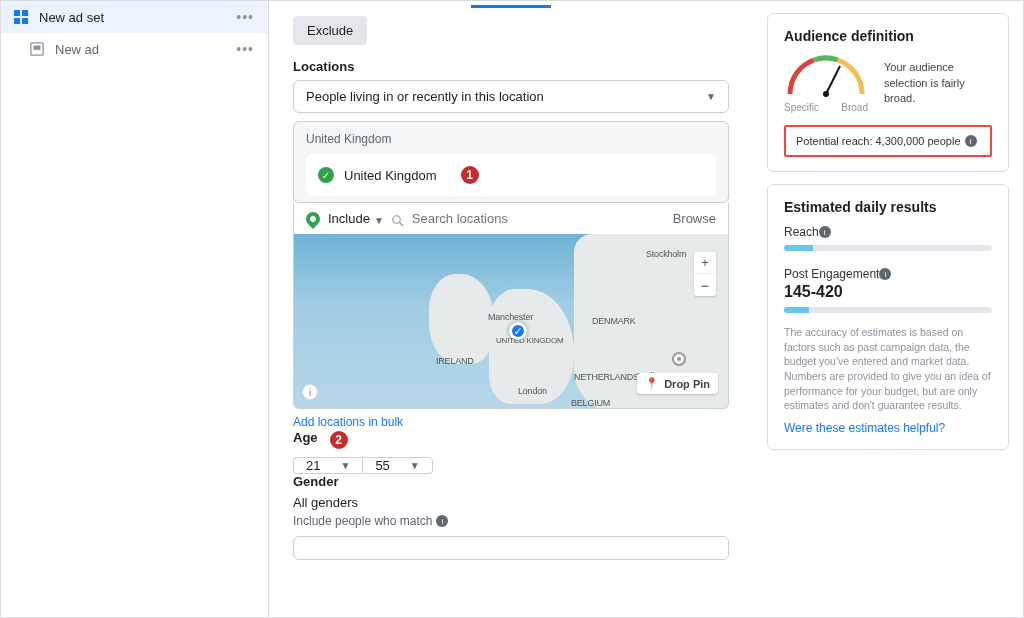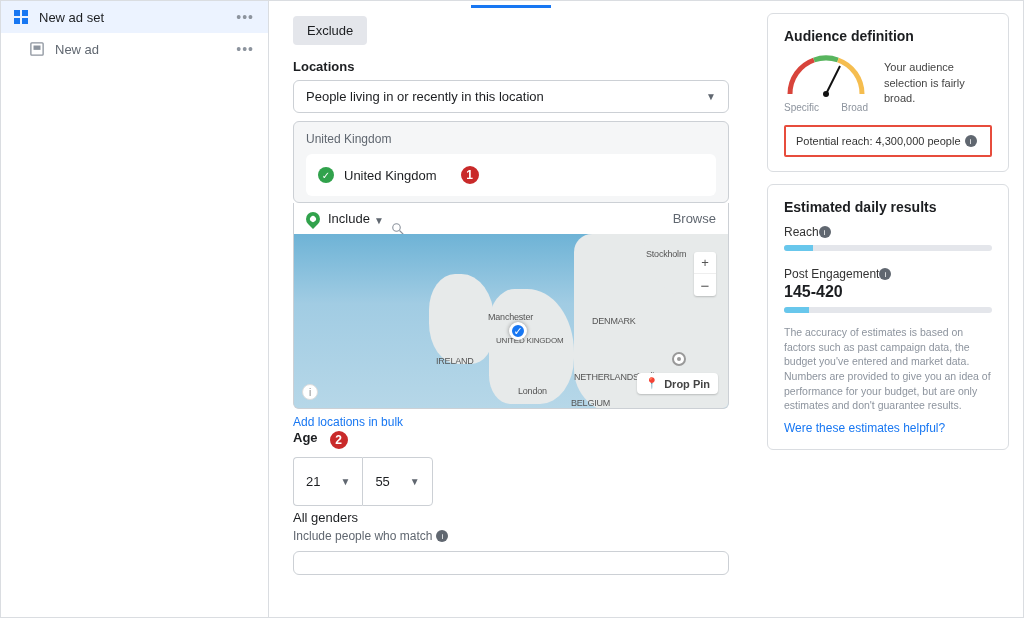--- a/index.html
+++ b/index.html
@@ -34,21 +34,21 @@
   .map { height: 175px; border: 1px solid #ccd0d5; border-top: none; border-radius: 0 0 6px 6px; position: relative; overflow: hidden; background: #a9d2e8; }
   .sea { position: absolute; inset: 0; background: linear-gradient(180deg, #6eb3d6 0%, #a1cce3 40%, #b6d7e8 100%); }
   .land { position: absolute; background: #e7eaea; border-radius: 40% 50% 35% 45%; }
   .citylabel { position: absolute; font-size: 9px; color: #555; white-space: nowrap; letter-spacing: -0.2px; }
   .uk-pin { position: absolute; width: 18px; height: 18px; background: #1877f2; border: 3px solid #fff; border-radius: 50%; top: 88px; left: 215px; box-shadow: 0 0 4px rgba(0,0,0,.4); display: flex; align-items: center; justify-content: center; color: #fff; font-size: 11px; }
   .map-btn { position: absolute; right: 10px; background: #fff; border-radius: 4px; font-size: 10px; padding: 4px 8px; color: #444; cursor: pointer; box-shadow: 0 1px 2px rgba(0,0,0,.2); }
   .droppin { bottom: 14px; right: 10px; display: flex; align-items: center; gap: 5px; font-weight: 600; font-size: 11px; }
   .info-c { position: absolute; bottom: 8px; left: 8px; width: 16px; height: 16px; border-radius: 50%; background: #fff; color: #888; font-size: 10px; display:flex; align-items:center; justify-content:center; border: 1px solid #ddd; }
   .link { color: #1877f2; font-size: 12px; cursor: pointer; margin-top: 6px; display: inline-block; }
   .age-row { display: flex; gap: 0; margin-top: 6px; }
-  .age-sel { border: 1px solid #ccd0d5; padding: 16px 12px; display: flex; align-items: center; gap: 20px; background: #fff; cursor: pointer; font-size: 13px; }
+  .age-sel { border: 1px solid #ccd0d5; padding: 0 12px; display: flex; align-items: center; gap: 20px; background: #fff; cursor: pointer; font-size: 13px; }
   .age-sel:first-child { border-radius: 4px 0 0 4px; border-right: none; }
   .age-sel:last-child { border-radius: 0 4px 4px 0; }
   .sub-label { font-size: 12px; color: #606770; margin-top: 4px; display: flex; align-items: center; gap: 4px; }
   .dt-card { border: 1px solid #ccd0d5; border-radius: 6px; margin-top: 8px; padding: 10px 14px 12px 14px; }
   .right { width: 270px; padding: 12px 14px; overflow: hidden; }
   .card { border: 1px solid #dadde1; border-radius: 6px; padding: 14px 16px; margin-bottom: 12px; }
   .card-title { font-size: 14px; font-weight: 600; margin-bottom: 10px; }
   .gauge-row { display: flex; align-items: center; gap: 16px; margin-bottom: 12px; }
   .gauge { position: relative; width: 84px; height: 48px; }
   .gauge svg { width: 84px; height: 44px; }
@@ -120,20 +120,21 @@
       <span class="pin"></span>
       <span class="include-toggle">
         <span>Include</span>
         <span class="caret">▼</span>
       </span>
       <div class="search-wrap">
         <svg class="mag" viewBox="0 0 16 16">
             <circle cx="6" cy="6" r="5" fill="none" stroke="#8d949e" stroke-width="1.5"></circle>
             <line x1="10" y1="10" x2="15" y2="15" stroke="#8d949e" stroke-width="1.5"></line>
           </svg>
+        <input class="search-input" placeholder="Search locations" style="">
       </div>
       <span class="browse">Browse</span>
     </div>
 
     <div class="map">
       <div class="sea"></div>
 
       <div class="land" style="top:40px; left:135px; width:65px; height:90px;"></div>
       <div class="land" style="top:55px; left:195px; width:85px; height:115px; border-radius:30% 55% 40% 25%;"></div>
       <div class="land" style="top:0px; left:280px; width:180px; height:180px; border-radius:10% 0 0 25%;"></div>
@@ -173,20 +174,21 @@
       <div class="age-sel">
         <span>21</span>
         <span class="caret">▼</span>
       </div>
       <div class="age-sel">
         <span>55</span>
         <span class="caret">▼</span>
       </div>
     </div>
 
+    <div class="section-label headings-gap">Gender</div>
     <div class="gender-val">All genders</div>
 
     <div class="sub-label">
       <span>Include people who match</span>
       <span class="info-i">i</span>
     </div>
     <div class="dt-card">
       
       
     </div>

